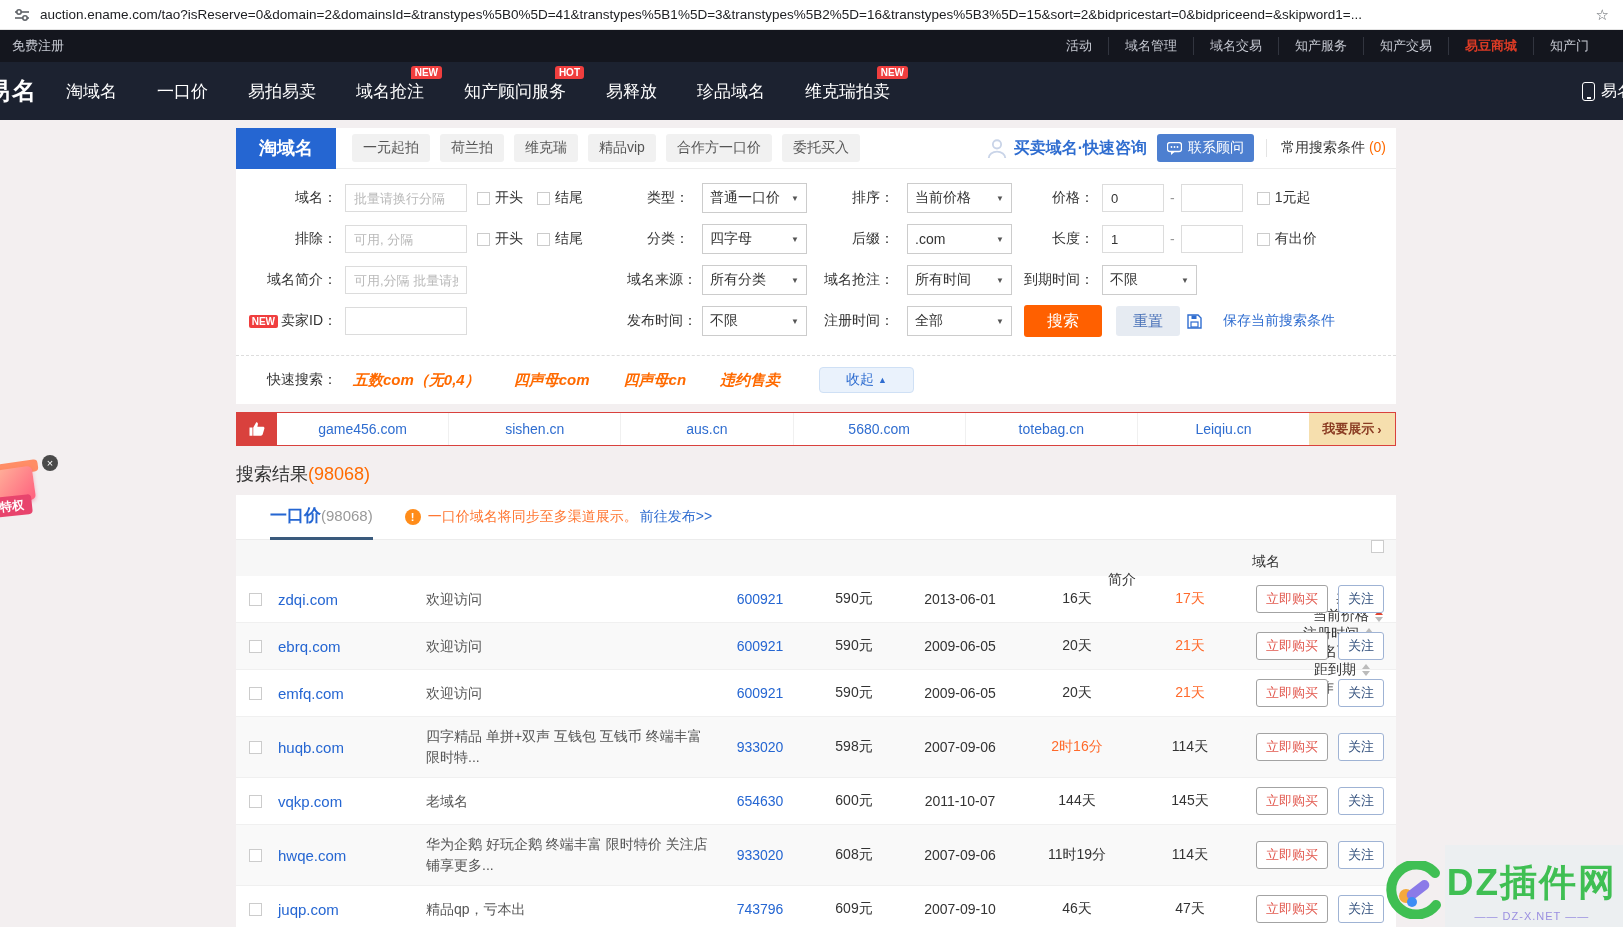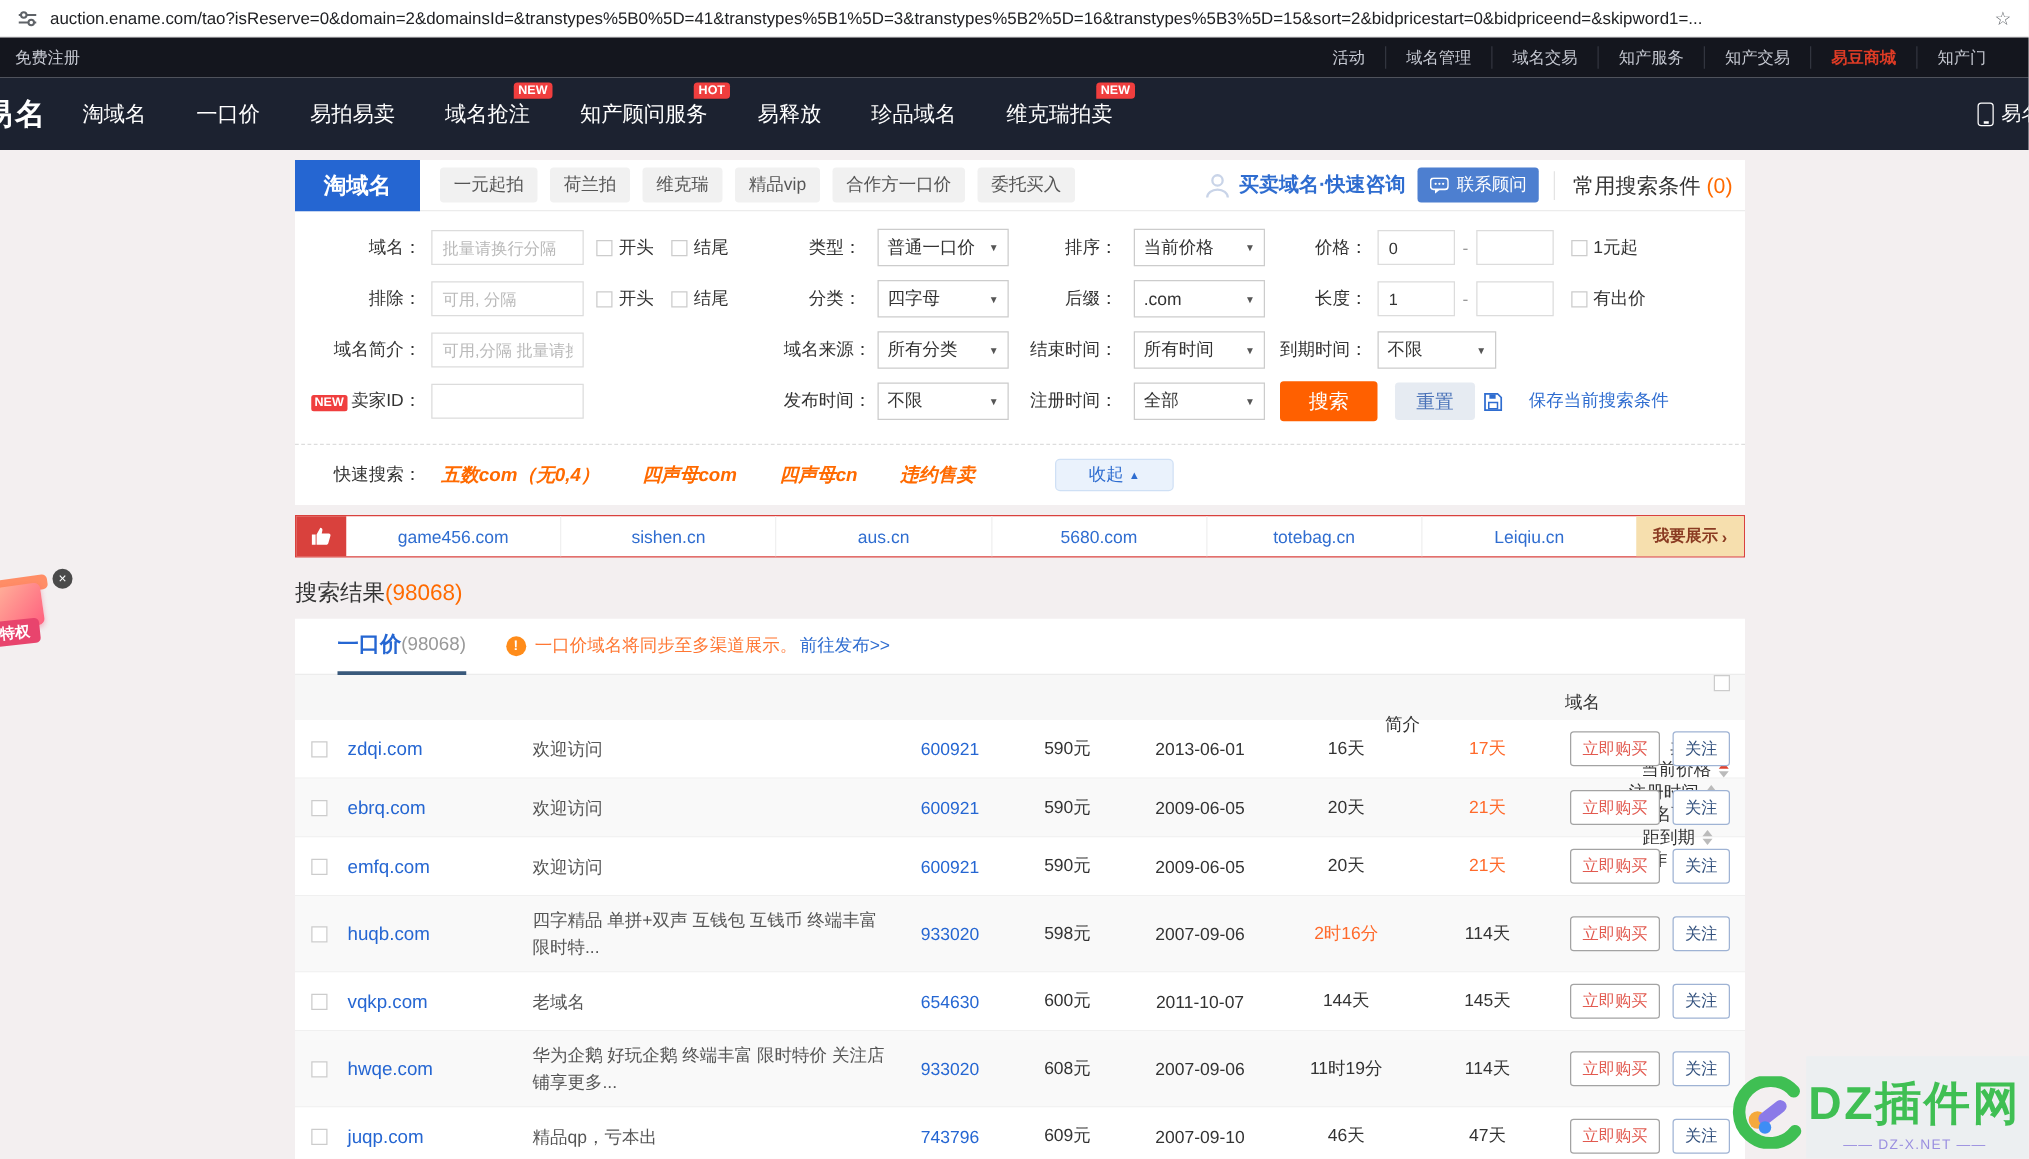--- a/index.html
+++ b/index.html
@@ -35,21 +35,21 @@
 
   
   .tabrow { height:41px; display:flex; align-items:center; border-bottom:1px solid #ececec; }
   .active-tab { width:100px; height:41px; background:#2566d2; color:#fff; font-size:18px; font-weight:bold; display:flex; align-items:center; justify-content:center; cursor:pointer; }
   .pills { display:flex; align-items:center; gap:10px; margin-left:16px; }
   .pill { background:#f1f1f1; color:#555; font-size:14px; padding:5px 11px; border-radius:3px; cursor:pointer; white-space:nowrap; }
   .tab-right { margin-left:auto; display:flex; align-items:center; padding-right:10px; }
   .person-ic { width:22px; height:22px; margin-right:6px; }
   .consult-text { color:#2f6dd0; font-weight:bold; font-size:16px; margin-right:10px; white-space:nowrap; }
   .consult-btn { background:#4d7fd0; color:#fff; font-size:14px; padding:5px 10px; border-radius:3px; display:flex; align-items:center; gap:6px; cursor:pointer; white-space:nowrap; }
-  .saved { border-left:1px solid #e4e4e4; margin-left:12px; padding-left:14px; font-size:17px; color:#333; cursor:pointer; white-space:nowrap; }
+  .saved { border-left:1px solid #e4e4e4; margin-left:12px; padding-left:14px; font-size:14px; color:#333; cursor:pointer; white-space:nowrap; }
   .saved em { color:#ff6a00; font-style:normal; }
 
   
   .filters { padding:14px 0 4px 0; }
   .frow { display:flex; align-items:center; margin-bottom:11px; height:30px; }
   .flabel { display:inline-block; text-align:right; padding-right:8px; color:#333; font-size:14px; flex:none; white-space:nowrap; }
   .w109{width:109px}.w70{width:70px}.w95{width:95px}.w90{width:90px}
   .fin { width:122px; height:28px; border:1px solid #dcdcdc; padding:0 8px; font-size:13px; color:#333; outline:none; flex:none; }
   .fin::placeholder { color:#b9b9b9; }
   .fin.small { width:62px; }
@@ -63,21 +63,21 @@
   .newbadge { background:#f03e3e; color:#fff; font-size:10px; font-weight:bold; padding:1px 3px; border-radius:2px; margin-right:3px; }
   .btn-search { width:78px; height:32px; background:#ff6000; color:#fff; font-size:16px; border:none; border-radius:3px; margin-left:12px; cursor:pointer; }
   .btn-reset { width:64px; height:30px; background:#e6ebf2; color:#4a72b8; font-size:15px; border:none; border-radius:3px; margin-left:14px; cursor:pointer; }
   .save-link { display:flex; align-items:center; gap:21px; color:#2f6dd0; font-size:14px; margin-left:7px; cursor:pointer; white-space:nowrap; }
 
   
   .quickrow { border-top:1px dashed #ddd; margin-top:4px; padding:11px 0; display:flex; align-items:center; }
   .qlabel { width:109px; text-align:right; padding-right:8px; color:#333; flex:none; }
   .qlinks { display:flex; align-items:center; gap:34px; margin-left:8px;font-style:italic; }
   .qlink { color:#ff6a00; font-weight:bold; font-size:15px; cursor:pointer; white-space:nowrap; }
-  .collapse-btn { margin-left:64px; width:95px; height:26px; background:#eaf2fc; border:1px solid #cfe0f5; border-radius:4px; color:#2f6dd0; font-size:14px; display:flex; align-items:center; justify-content:center; gap:4px; cursor:pointer; }
+  .collapse-btn { margin-left:39px; width:95px; height:26px; background:#eaf2fc; border:1px solid #cfe0f5; border-radius:4px; color:#2f6dd0; font-size:14px; display:flex; align-items:center; justify-content:center; gap:4px; cursor:pointer; }
   .collapse-btn i { font-style:normal; font-size:9px; }
 
   
   .featured { margin-top:8px; height:34px; border:1px solid #d9413d; background:#fff; display:flex; align-items:stretch; }
   .thumb-block { width:40px; background:#d9413d; display:flex; align-items:center; justify-content:center; flex:none; }
   .fdoms { flex:1; display:flex; }
   .fdom { flex:1; display:flex; align-items:center; justify-content:center; color:#2f6dd0; font-size:14px; cursor:pointer; border-left:1px solid #f0f0f0; }
   .fdom:first-child { border-left:none; }
   .cta { width:86px; background:#f6dfae; color:#8a3b22; font-size:13px; font-weight:bold; display:flex; align-items:center; justify-content:center; gap:3px; cursor:pointer; flex:none; }
 
@@ -283,21 +283,21 @@
 
       <div class="frow">
         <span class="flabel w109">域名简介：</span>
         <input class="fin" placeholder="可用,分隔 批量请换行" style="">
         <span class="fextra"></span>
         <span class="flabel w70">域名来源：</span>
         <span class="fsel sel105">
             <span>所有分类</span>
             <i class="caret">▼</i>
           </span>
-        <span class="flabel w95">结束时间：</span>
+        <span class="flabel w95">域名抢注：</span>
         <span class="fsel sel105">
             <span>所有时间</span>
             <i class="caret">▼</i>
           </span>
         <span class="flabel w90">到期时间：</span>
         <span class="fsel sel95" style="margin-left:0">
             <span>不限</span>
             <i class="caret">▼</i>
           </span>
       </div>

